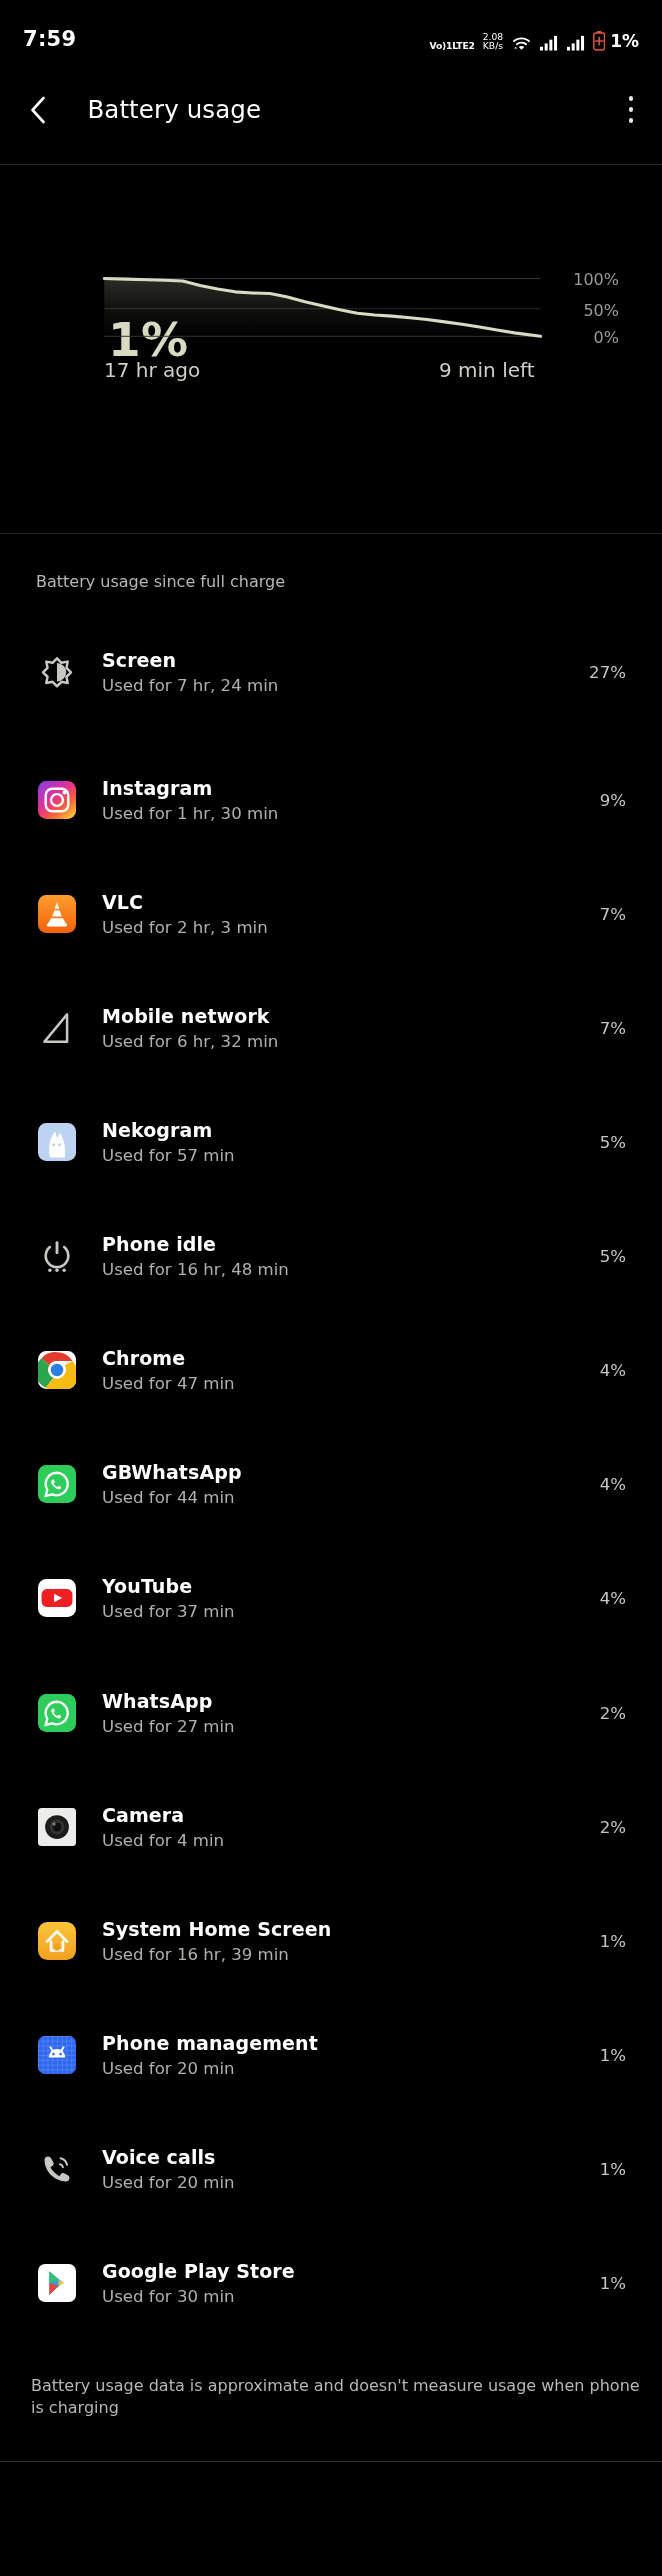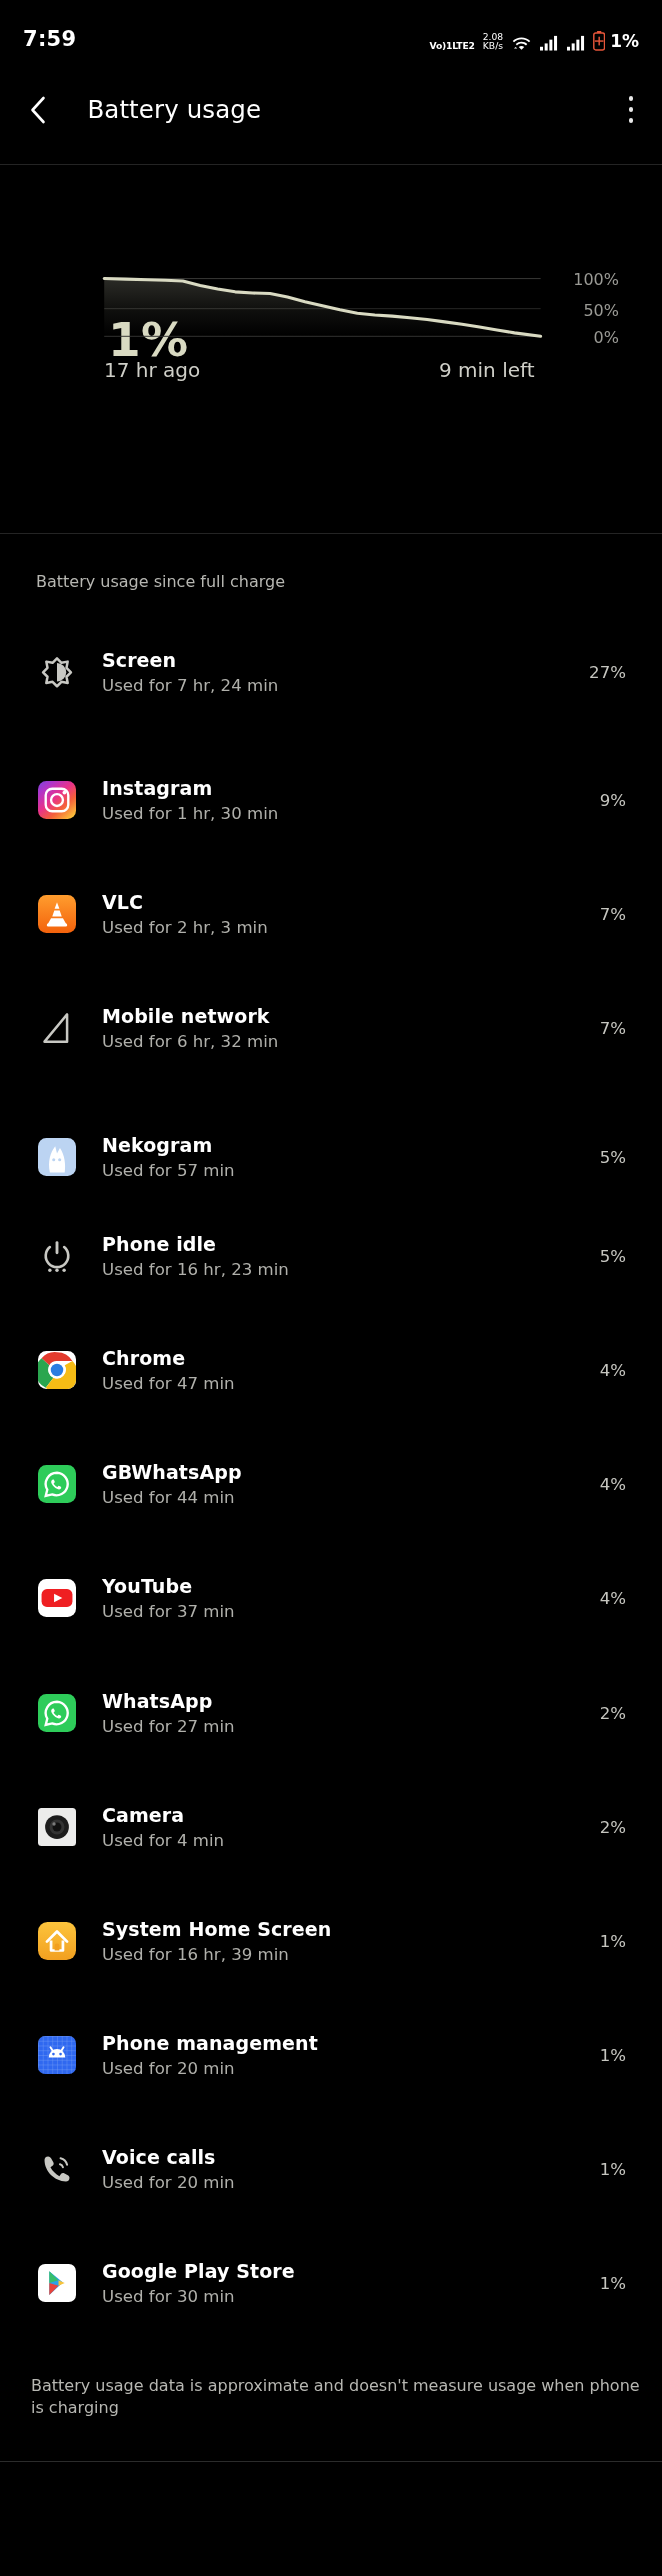--- a/index.html
+++ b/index.html
@@ -260,21 +260,21 @@
           <svg class="row-ico" viewBox="0 0 64 64">
       <path d="M49 9 L49 55 L11 55 Z" fill="none" stroke="#c8c8c3" stroke-width="4.2" stroke-linejoin="round"></path>
           </svg>
         </span>
         <span class="row-txt">
           <span class="row-name">Mobile network</span>
           <span class="row-sub">Used for 6 hr, 32 min</span>
         </span>
         <span class="row-pct">7%</span>
       </div>
-      <div class="row" style="top: 566px;">
+      <div class="row" style="top: 551px;">
         <span>
           <svg class="row-ico" viewBox="0 0 64 64">
       <rect x="0" y="0" width="64" height="64" rx="14" fill="#bcd4f2"></rect>
       <path d="M20 58 C16 40 21 24 29 14 l3 12 l5 -9 c8 12 10 28 8 41 z" fill="#fff"></path>
       <circle cx="26.5" cy="36.5" r="2.6" fill="#bcd4f2"></circle>
       <circle cx="36.5" cy="36.5" r="2.6" fill="#bcd4f2"></circle>
           </svg>
         </span>
         <span class="row-txt">
           <span class="row-name">Nekogram</span>
@@ -287,21 +287,21 @@
           <svg class="row-ico" viewBox="0 0 64 64">
       <path d="M20 17 a19 19 0 1 0 24 0" fill="none" stroke="#c8c8c3" stroke-width="4.4" stroke-linecap="round"></path>
       <rect x="29.6" y="7" width="4.8" height="22" rx="2.4" fill="#c8c8c3"></rect>
       <circle cx="20" cy="56" r="2.9" fill="#c8c8c3"></circle>
       <circle cx="32" cy="56" r="2.9" fill="#c8c8c3"></circle>
       <circle cx="44" cy="56" r="2.9" fill="#c8c8c3"></circle>
           </svg>
         </span>
         <span class="row-txt">
           <span class="row-name">Phone idle</span>
-          <span class="row-sub">Used for 16 hr, 23 min</span>
+          <span class="row-sub">Used for 16 hr, 48 min</span>
         </span>
         <span class="row-pct">5%</span>
       </div>
       <div class="row" style="top: 779px;">
         <span>
           <svg class="row-ico" viewBox="0 0 64 64">
       <defs>
               <clipPath id="crc">
                 <rect x="0" y="0" width="64" height="64" rx="14"></rect>
               </clipPath>

